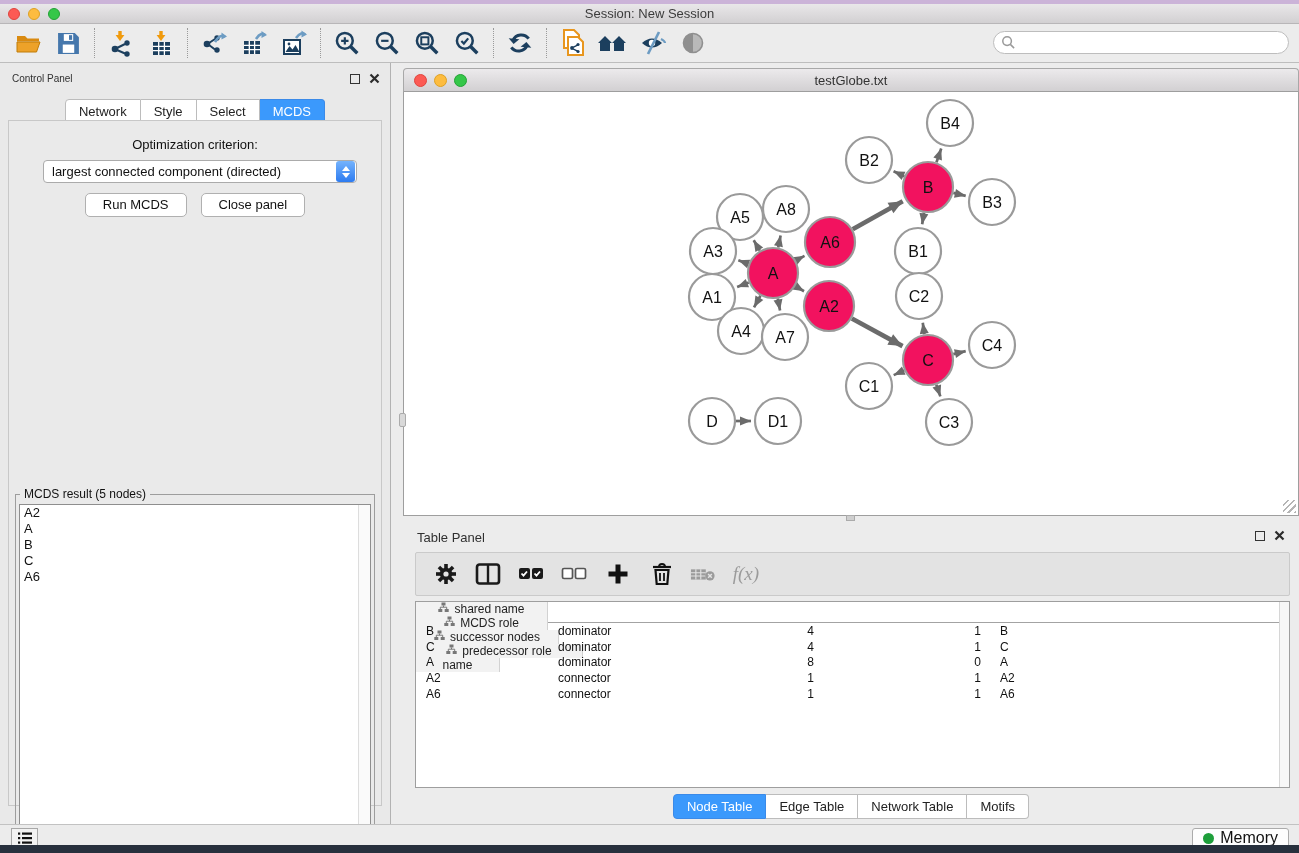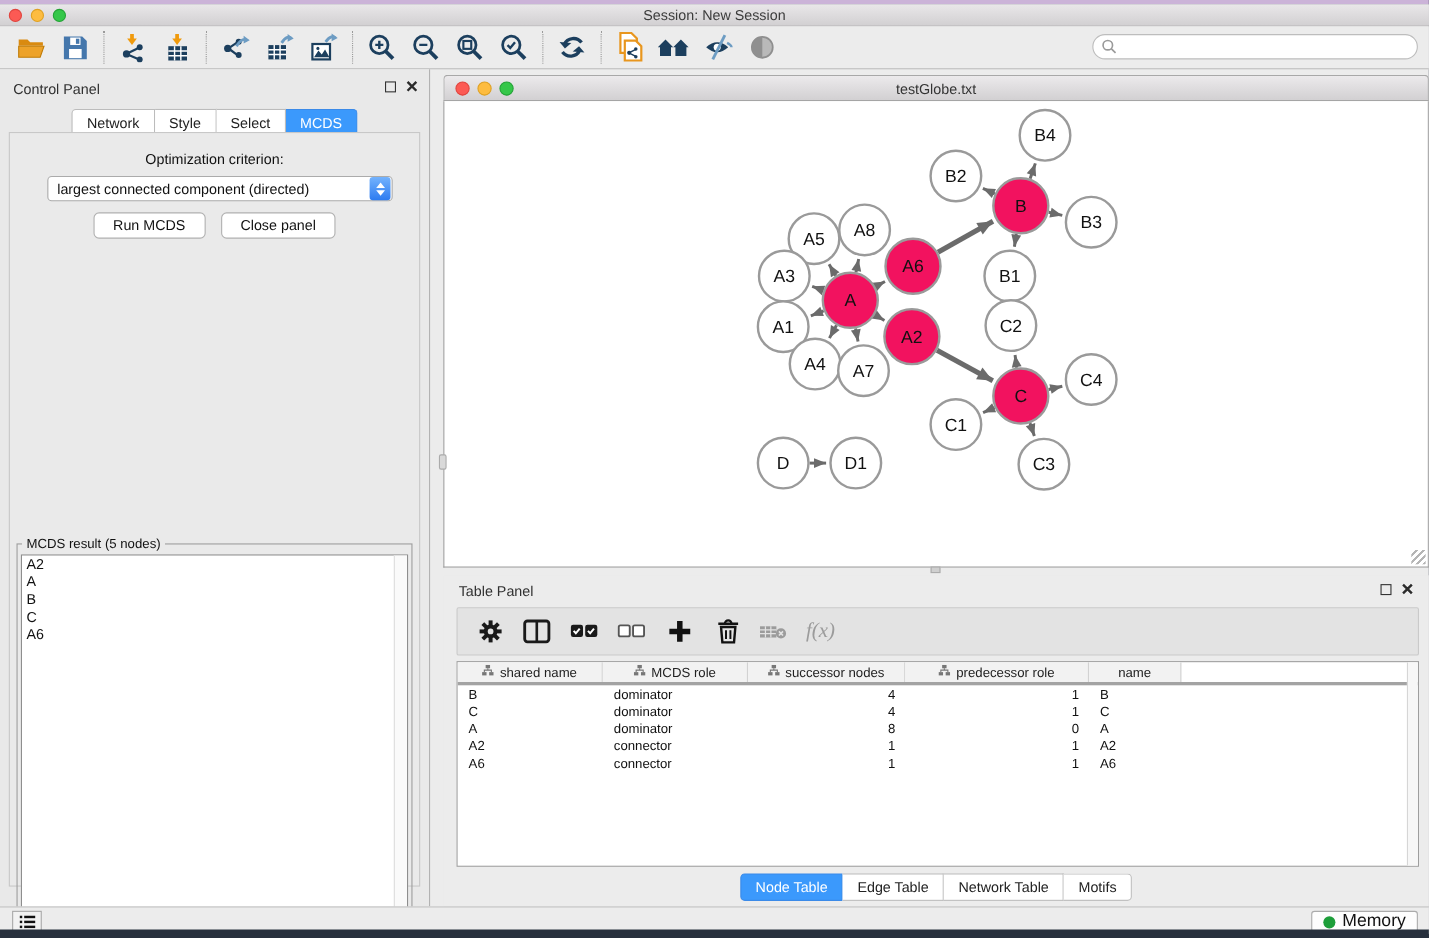--- a/index.html
+++ b/index.html
@@ -30,21 +30,21 @@
     border:1px solid #bdbdbd; border-radius:12px; display:flex; align-items:center; padding-left:7px; }
   .search-input { border:none; outline:none; flex:1; font-size:13px; height:18px; background:transparent; }
 
   
   .main { position:absolute; left:0; top:59px; width:1299px; height:761px; }
 
   
   .control-panel { position:absolute; left:0; top:0; width:391px; height:761px; background:#e9e9e9;
     border-right:1px solid #b2b2b2; }
   .panel-head { position:absolute; left:0; top:0; width:100%; height:30px; }
-  .panel-title { position:absolute; left:12px; top:10px; font-size:13px; color:#303030; }
+  .panel-title { position:absolute; left:12px; top:10px; font-size:10px; color:#303030; }
   .mini-btns { position:absolute; right:10px; top:10px; display:flex; gap:9px; align-items:center; }
   .float-box { width:10px; height:10px; border:1.5px solid #333; }
   .tabs-row { position:absolute; left:0; top:36px; width:100%; display:flex; justify-content:center; }
   .seg { display:flex; }
   .seg .tab { font-size:13px; color:#222; background:#fff; border:1px solid #bcbcbc; border-left:none;
     padding:4px 13px 4px; }
   .seg .tab:first-child { border-left:1px solid #bcbcbc; border-radius:4px 0 0 4px; }
   .seg .tab:last-child { border-radius:0 4px 4px 0; }
   .seg .tab.active { background:#3b99fc; border-color:#3b8ae8; color:#fff; }
   .cp-content { position:absolute; left:8px; top:57px; width:374px; height:686px;
@@ -89,21 +89,21 @@
   
   .table-panel { position:absolute; left:403px; top:460px; width:896px; height:301px; background:#ececec; }
   .tp-title { position:absolute; left:14px; top:7px; font-size:13px; color:#303030; }
   .tp-minis { position:absolute; right:14px; top:7px; display:flex; gap:9px; align-items:center; }
   .tp-toolbar { position:absolute; left:12px; top:29px; width:875px; height:44px; background:#e3e3e3;
     border:1px solid #cacaca; border-radius:2px; display:flex; align-items:center; gap:17px; padding-left:16px; }
   .tp-tool { width:26px; height:26px; display:flex; align-items:center; justify-content:flex-end; }
   .fx-label { font-size:19px; font-style:italic; font-family:"Liberation Serif", serif; color:#9b9b9b; }
   .data-table { position:absolute; left:12px; top:78px; width:875px; height:187px; background:#fff;
     border:1px solid #9e9e9e; overflow:hidden; }
-  .tbl-header { display:flex; height:21px; border-bottom:3px solid #a3a3a3; }
+  .tbl-header { display:flex; height:21px; border-bottom:1px solid #a3a3a3;flex-direction:column; }
   .th-cell { background:#f2f2f2; border-right:1px solid #d2d2d2; display:flex; align-items:center;
     justify-content:center; gap:5px; font-size:12px; color:#222; }
   .tbl-row { display:flex; height:15.8px; align-items:center; }
   .td-cell { font-size:12px; color:#111; white-space:nowrap; overflow:hidden; }
   .td-left { text-align:left; padding-left:10px; }
   .td-right { text-align:right; padding-right:9px; }
   .tbl-scroll { position:absolute; right:0; top:0; width:10px; height:100%; background:#f7f7f7; border-left:1px solid #d6d6d6; }
   .tp-tabs { position:absolute; left:0; top:271px; width:100%; display:flex; justify-content:center; }
 
   

